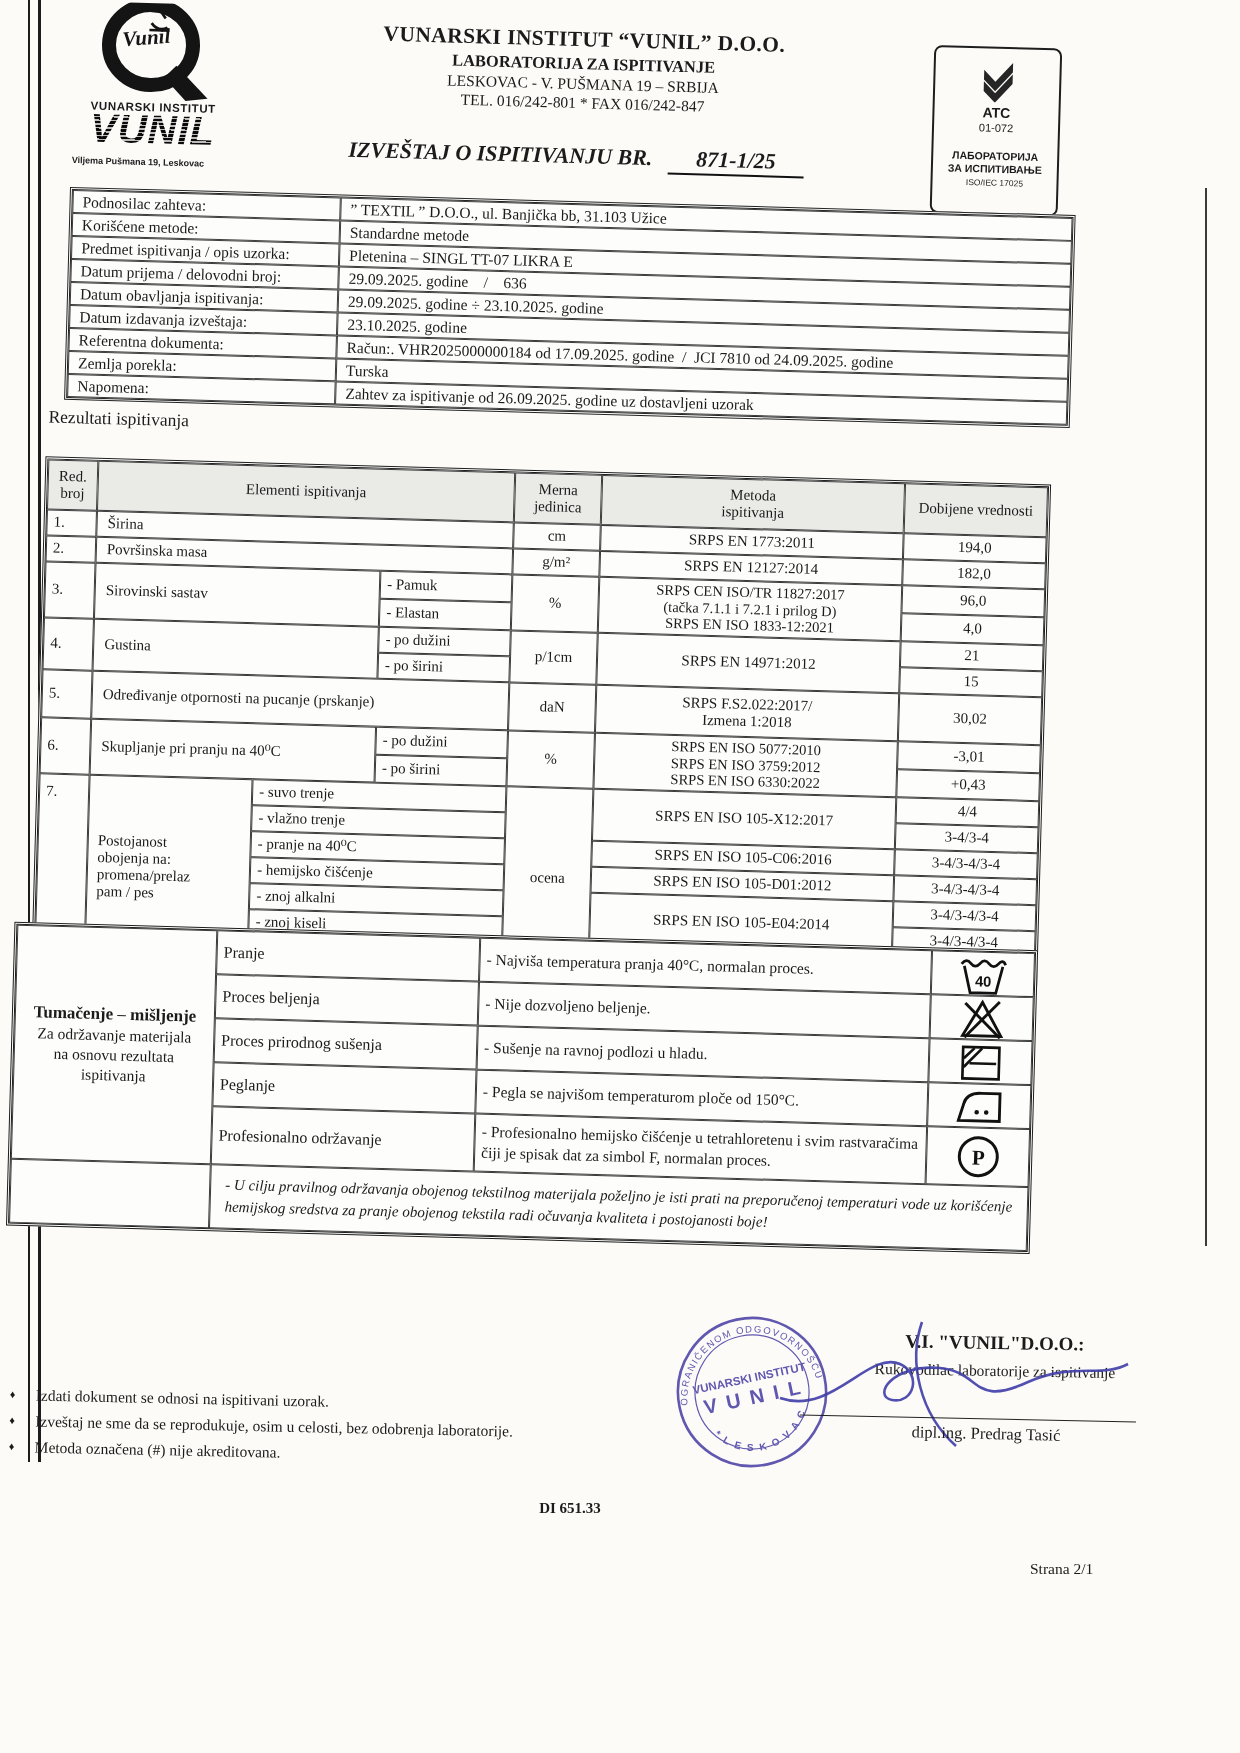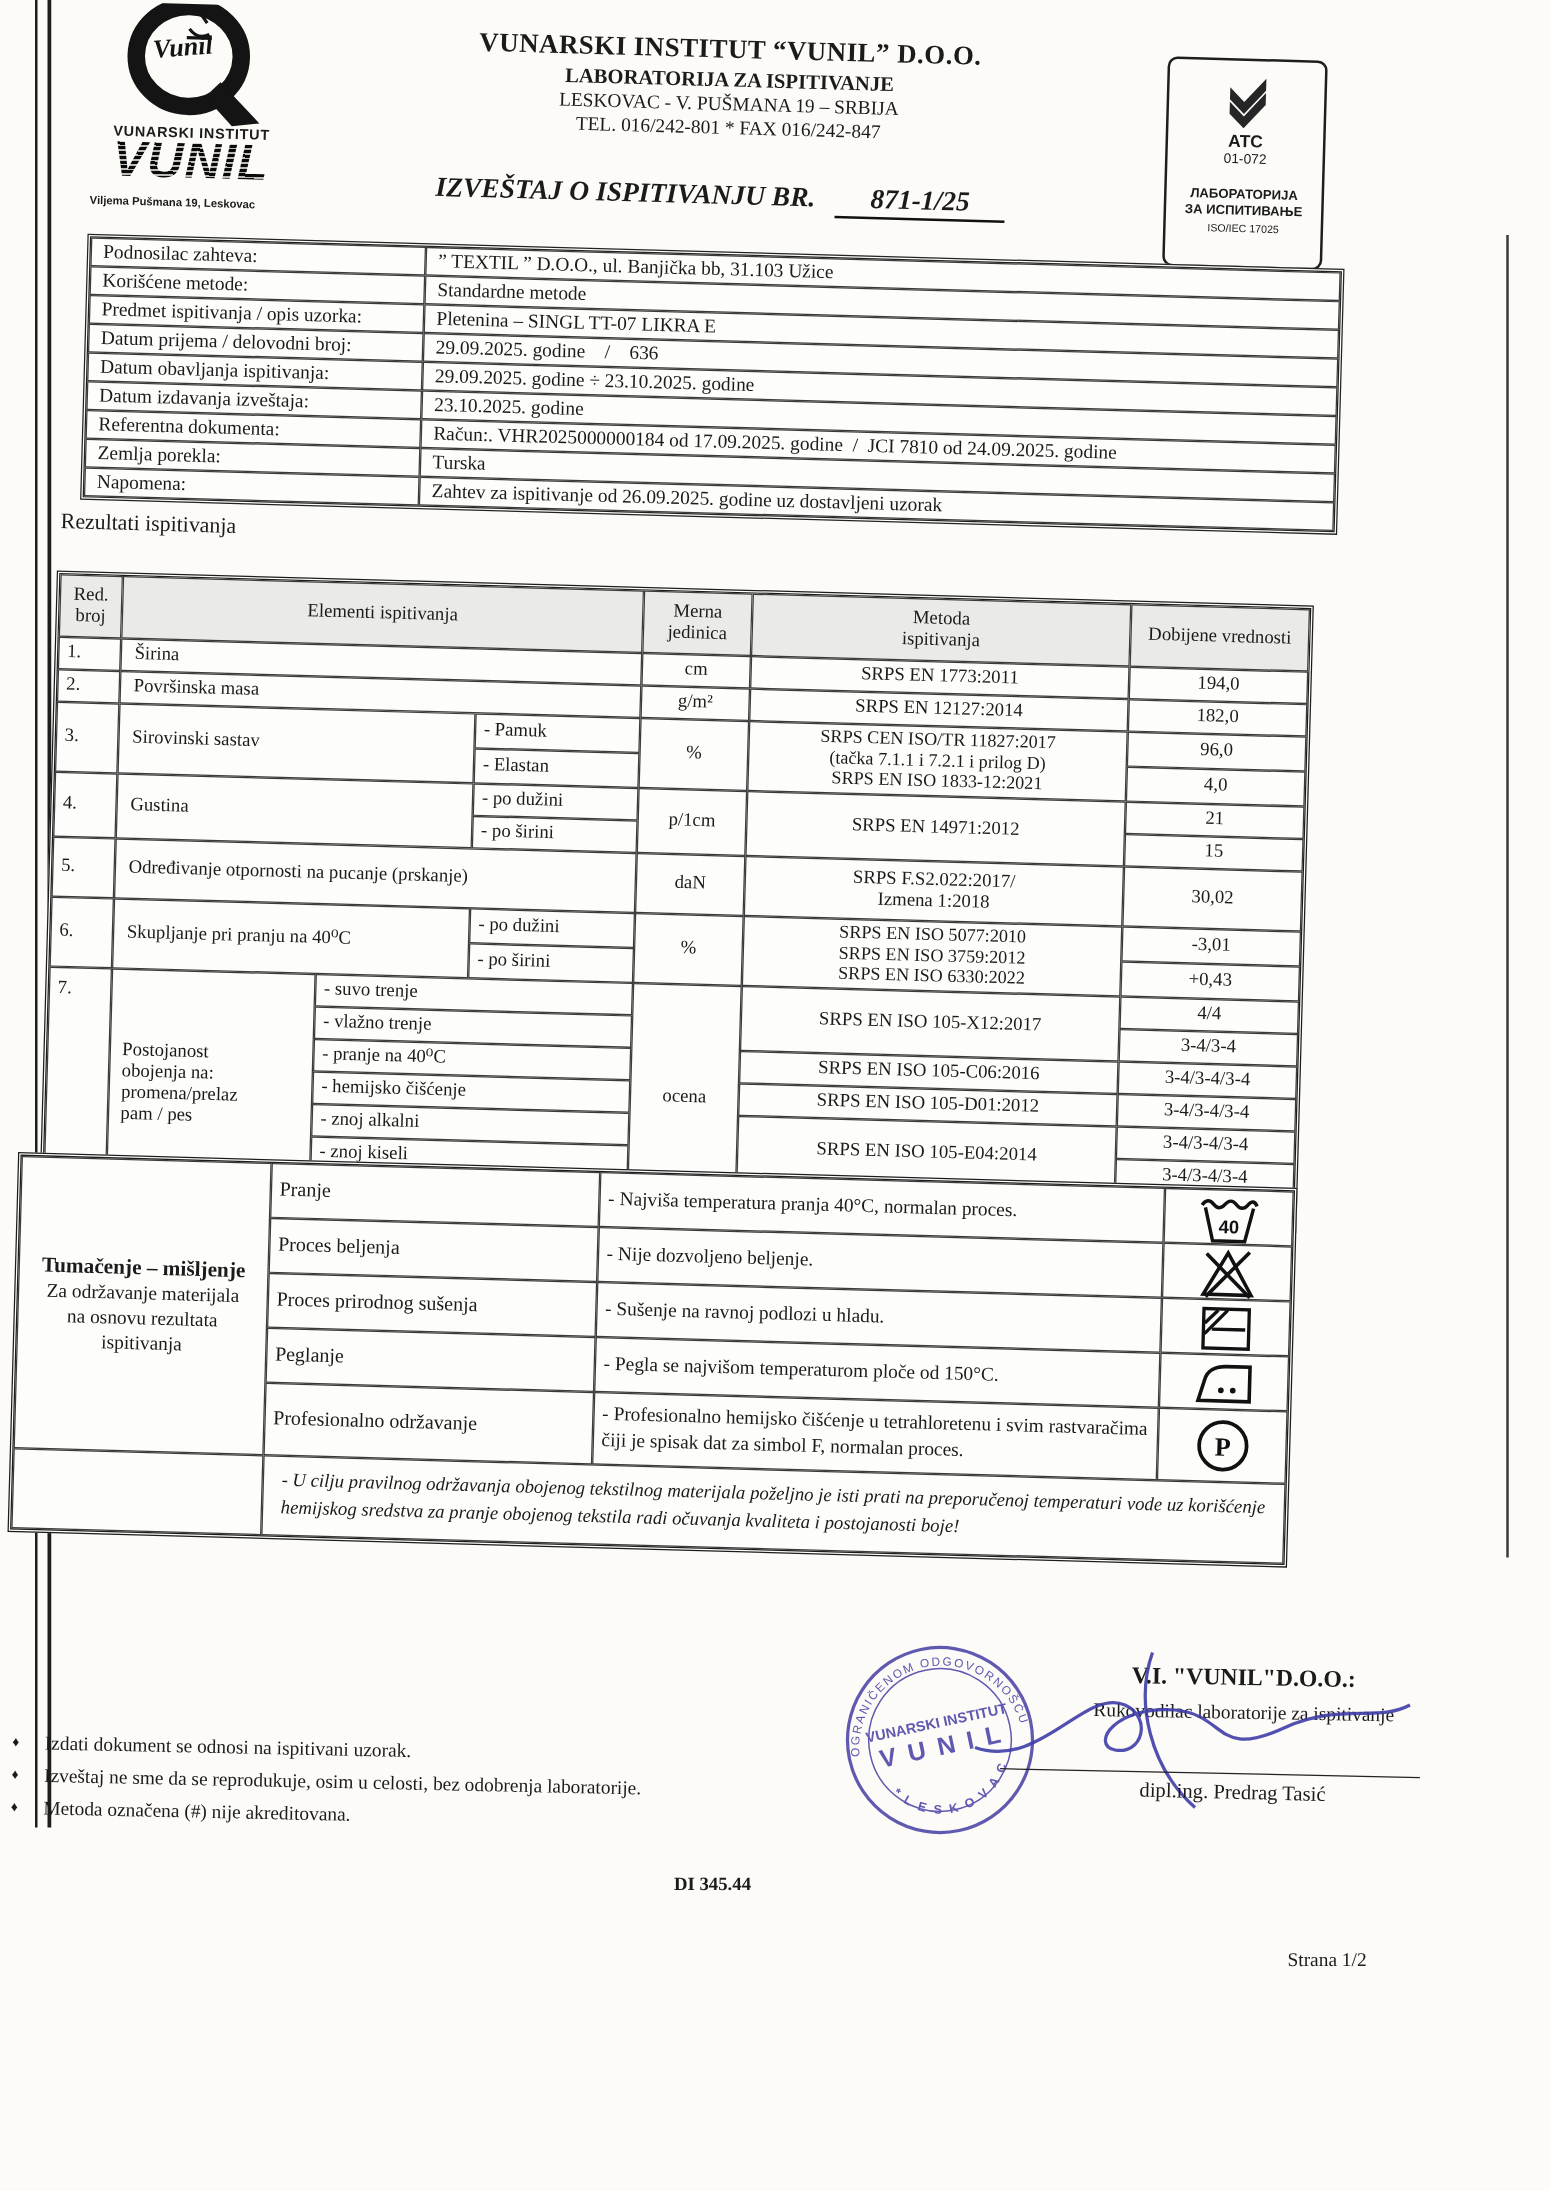--- a/index.html
+++ b/index.html
@@ -339,14 +339,14 @@
   <div class="fn-line">
     <span class="fn-bullet">♦</span>
     <span>Izveštaj ne sme da se reprodukuje, osim u celosti, bez odobrenja laboratorije.</span>
   </div>
   <div class="fn-line">
     <span class="fn-bullet">♦</span>
     <span>Metoda označena (#) nije akreditovana.</span>
   </div>
 </div>
 
-<div class="abs ctr" style="left:470px;top:1500px;width:200px;font-weight:bold;font-size:15px;">DI 345.44</div>
-<div class="abs" style="left:1030px;top:1560px;font-size:15.5px;">Strana 1/2</div>
+<div class="abs ctr" style="left:470px;top:1500px;width:200px;font-weight:bold;font-size:15px;">DI 651.33</div>
+<div class="abs" style="left:1030px;top:1560px;font-size:15.5px;">Strana 2/1</div>
 
 </body></html>

